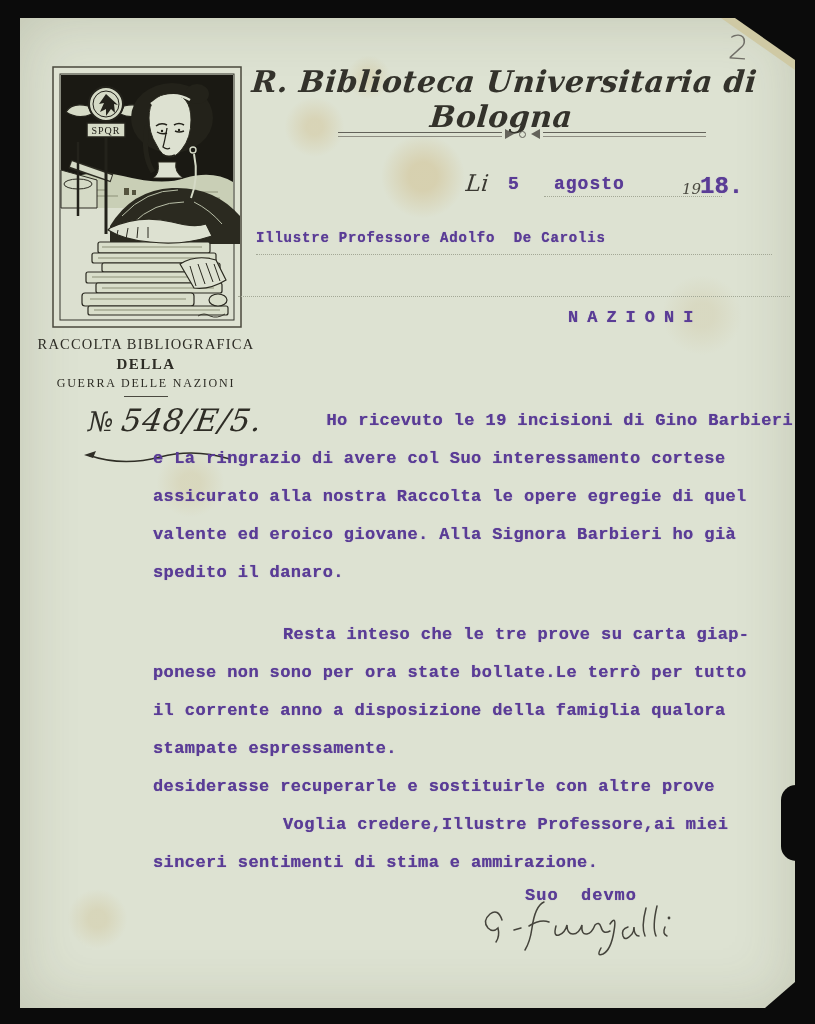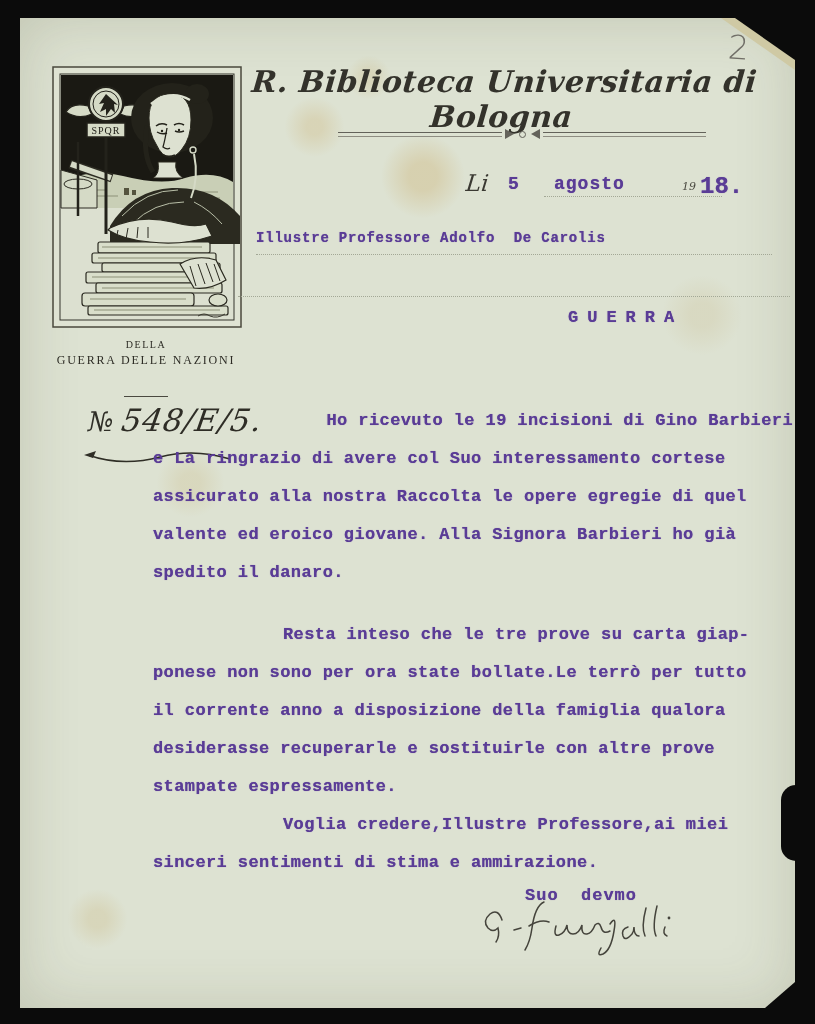--- a/index.html
+++ b/index.html
@@ -32,21 +32,21 @@
   .edge-notch{position:absolute;right:-1px;top:767px;width:15px;height:76px;
     background:#0b0b0b;border-radius:38px 0 0 38px;}
   .pencil-mark{position:absolute;top:10px;right:46px;
     font-family:"DejaVu Sans",sans-serif;font-weight:300;
     font-size:33px;color:#716f68;transform:rotate(4deg);}
   
   .emblem{position:absolute;left:32px;top:48px;width:190px;height:262px;}
   .emblem-caption{position:absolute;left:8px;top:318px;width:236px;text-align:center;
     font-family:"Liberation Serif",serif;color:#2d2c25;}
   .cap1{font-size:14.5px;letter-spacing:1.2px;}
-  .cap2{font-size:10px;letter-spacing:1.5px;margin-top:3px;}
+  .cap2{font-size:15px;letter-spacing:1.5px;margin-top:3px;font-weight:bold;}
   .cap3{font-size:12px;letter-spacing:1.8px;margin-top:3px;}
   .cap-rule{position:absolute;left:104px;top:378px;width:44px;border-top:1.5px solid #4a4940;}
   
   .refno{position:absolute;left:68px;top:384px;white-space:nowrap;}
   .refno .nsym{font-family:"DejaVu Serif",serif;font-style:italic;font-size:27px;color:#2f2e27;}
   .refno .hand{font-family:"DejaVu Serif",serif;font-style:italic;font-size:31px;
     color:#2e2d26;display:inline-block;transform:skewX(-9deg);margin-left:4px;letter-spacing:1px;}
   .ref-flourish{position:absolute;left:62px;top:428px;}
   
   .letterhead{position:absolute;left:218px;top:46px;width:530px;text-align:center;
@@ -64,21 +64,21 @@
   .tw{font-family:"Liberation Mono",monospace;font-weight:bold;color:#5a3c96;
     white-space:pre;text-shadow:0 0 .7px rgba(90,60,150,.85);}
   
   .date-line{position:absolute;left:446px;top:150px;height:34px;}
   .date-li{position:absolute;left:0;top:2px;font-family:"DejaVu Serif",serif;
     font-style:italic;font-size:23px;color:#3a3932;transform:skewX(-6deg);}
   .date-day{position:absolute;left:42px;top:6px;font-size:18px;}
   .date-month{position:absolute;left:88px;top:6px;font-size:18px;letter-spacing:1px;}
   .date-dots{position:absolute;left:78px;top:28px;width:178px;border-top:1.5px dotted #a3a896;}
   .date-cent{position:absolute;left:216px;top:12px;font-family:"DejaVu Serif",serif;
-    font-style:italic;font-size:11px;color:#4a4941;}
+    font-style:italic;font-size:15px;color:#4a4941;}
   .date-year{position:absolute;left:234px;top:5px;font-size:24px;}
   
   .recipient-name{position:absolute;left:236px;top:212px;font-size:14px;letter-spacing:.8px;}
   .addr-dots-1{position:absolute;left:236px;top:236px;width:516px;border-top:1.5px dotted #a3a896;}
   .addr-dots-2{position:absolute;left:218px;top:278px;width:552px;border-top:1.5px dotted #a3a896;}
   .recipient-city{position:absolute;left:548px;top:290px;font-size:17px;letter-spacing:9px;}
   
   .letter-body{position:absolute;left:133px;top:390px;width:640px;}
   .body-line{height:38px;line-height:26px;font-size:17px;letter-spacing:.4px;}
   .ind-a{padding-left:104px;text-align:right;}
@@ -165,20 +165,21 @@
     <path d="M50,181 h100 M46,192 h112 M40,211 h104 M50,222 h112 M38,233 h96 M42,244 h126" stroke="#8d9179" stroke-width="1" fill="none"></path>
 
     <path d="M58,162 q30,-14 62,-6 q22,6 34,2 l6,12 q-30,10 -62,6 q-26,-2 -42,-12 Z" fill="#dde1d1" stroke="#2a291f" stroke-width="1.2"></path>
     <path d="M66,164 l-2,10 M76,162 l-2,11 M86,161 l-1,11 M96,161 l0,11" stroke="#2a291f" stroke-width="1" fill="none"></path>
     <path d="M128,198 q16,-10 36,-4 l10,20 q-16,10 -32,8 l-14,-24 Z" fill="#dde1d1" stroke="#2a291f" stroke-width="1.2"></path>
     <path d="M138,200 l6,20 M146,198 l7,20 M154,197 l7,19 M162,198 l6,17" stroke="#2a291f" stroke-width="1" fill="none"></path>
     <path d="M146,250 q6,-4 12,0 q7,3 15,-2" stroke="#3a392f" stroke-width="1" fill="none"></path>
   </svg>
 
   <div class="emblem-caption">
+    <div class="cap1">RACCOLTA BIBLIOGRAFICA</div>
     <div class="cap2">DELLA</div>
     <div class="cap3">GUERRA DELLE NAZIONI</div>
   </div>
   <div class="cap-rule"></div>
 
   <div class="refno">
     <span class="nsym">№</span>
     <span class="hand">548/E/5.</span>
   </div>
   <svg class="ref-flourish" width="150" height="18" viewBox="0 0 150 18" aria-hidden="true">
@@ -201,33 +202,33 @@
     <span class="tw date-day">5</span>
     <span class="tw date-month">agosto</span>
     <span class="date-dots"></span>
     <span class="date-cent">19</span>
     <span class="tw date-year">18.</span>
   </div>
 
   <div class="tw recipient-name">Illustre Professore Adolfo  De Carolis</div>
   <div class="addr-dots-1"></div>
   <div class="addr-dots-2"></div>
-  <div class="tw recipient-city">GUERRA</div>
+  <div class="tw recipient-city">NAZIONI</div>
 
   <div class="letter-body">
     <div class="tw body-line ind-a">Ho ricevuto le 19 incisioni di Gino Barbieri</div>
     <div class="tw body-line">e La ringrazio di avere col Suo interessamento cortese</div>
     <div class="tw body-line">assicurato alla nostra Raccolta le opere egregie di quel</div>
     <div class="tw body-line">valente ed eroico giovane. Alla Signora Barbieri ho già</div>
     <div class="tw body-line">spedito il danaro.</div>
     <div class="tw body-line ind-b pgap">Resta inteso che le tre prove su carta giap-</div>
     <div class="tw body-line">ponese non sono per ora state bollate.Le terrò per tutto</div>
     <div class="tw body-line">il corrente anno a disposizione della famiglia qualora</div>
+    <div class="tw body-line">stampate espressamente.</div>
     <div class="tw body-line">desiderasse recuperarle e sostituirle con altre prove</div>
-    <div class="tw body-line">stampate espressamente.</div>
     <div class="tw body-line ind-b">Voglia credere,Illustre Professore,ai miei</div>
     <div class="tw body-line">sinceri sentimenti di stima e ammirazione.</div>
   </div>
 
   <div class="tw valediction">Suo  devmo</div>
 
   <svg class="signature" width="235" height="72" viewBox="0 0 235 72" aria-label="G. Fumagalli">
     <g stroke="#45443c" stroke-width="1.5" fill="none" stroke-linecap="round">
       <path d="M30,26 q-4,-12 -12,-6 q-8,7 -2,14 q5,5 10,0 q2,8 -2,14"></path>
       <path d="M42,36 l7,-2"></path>

